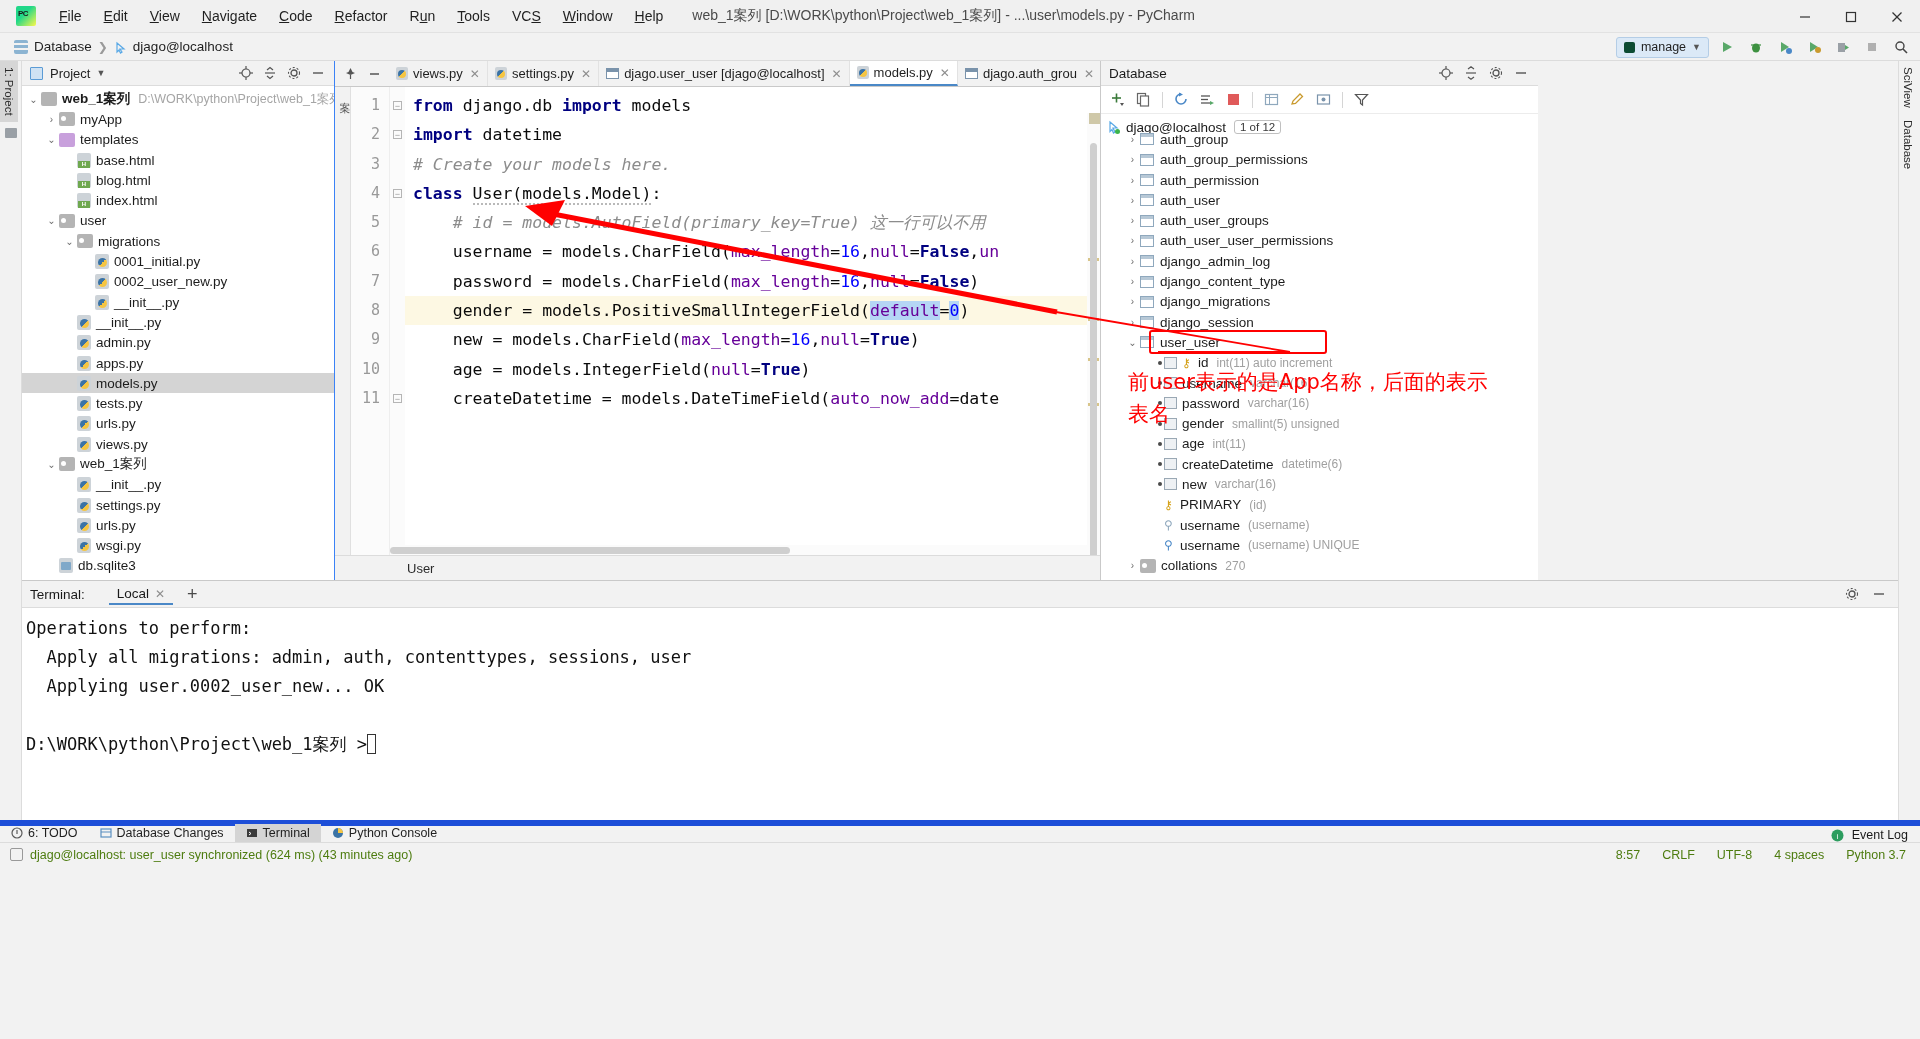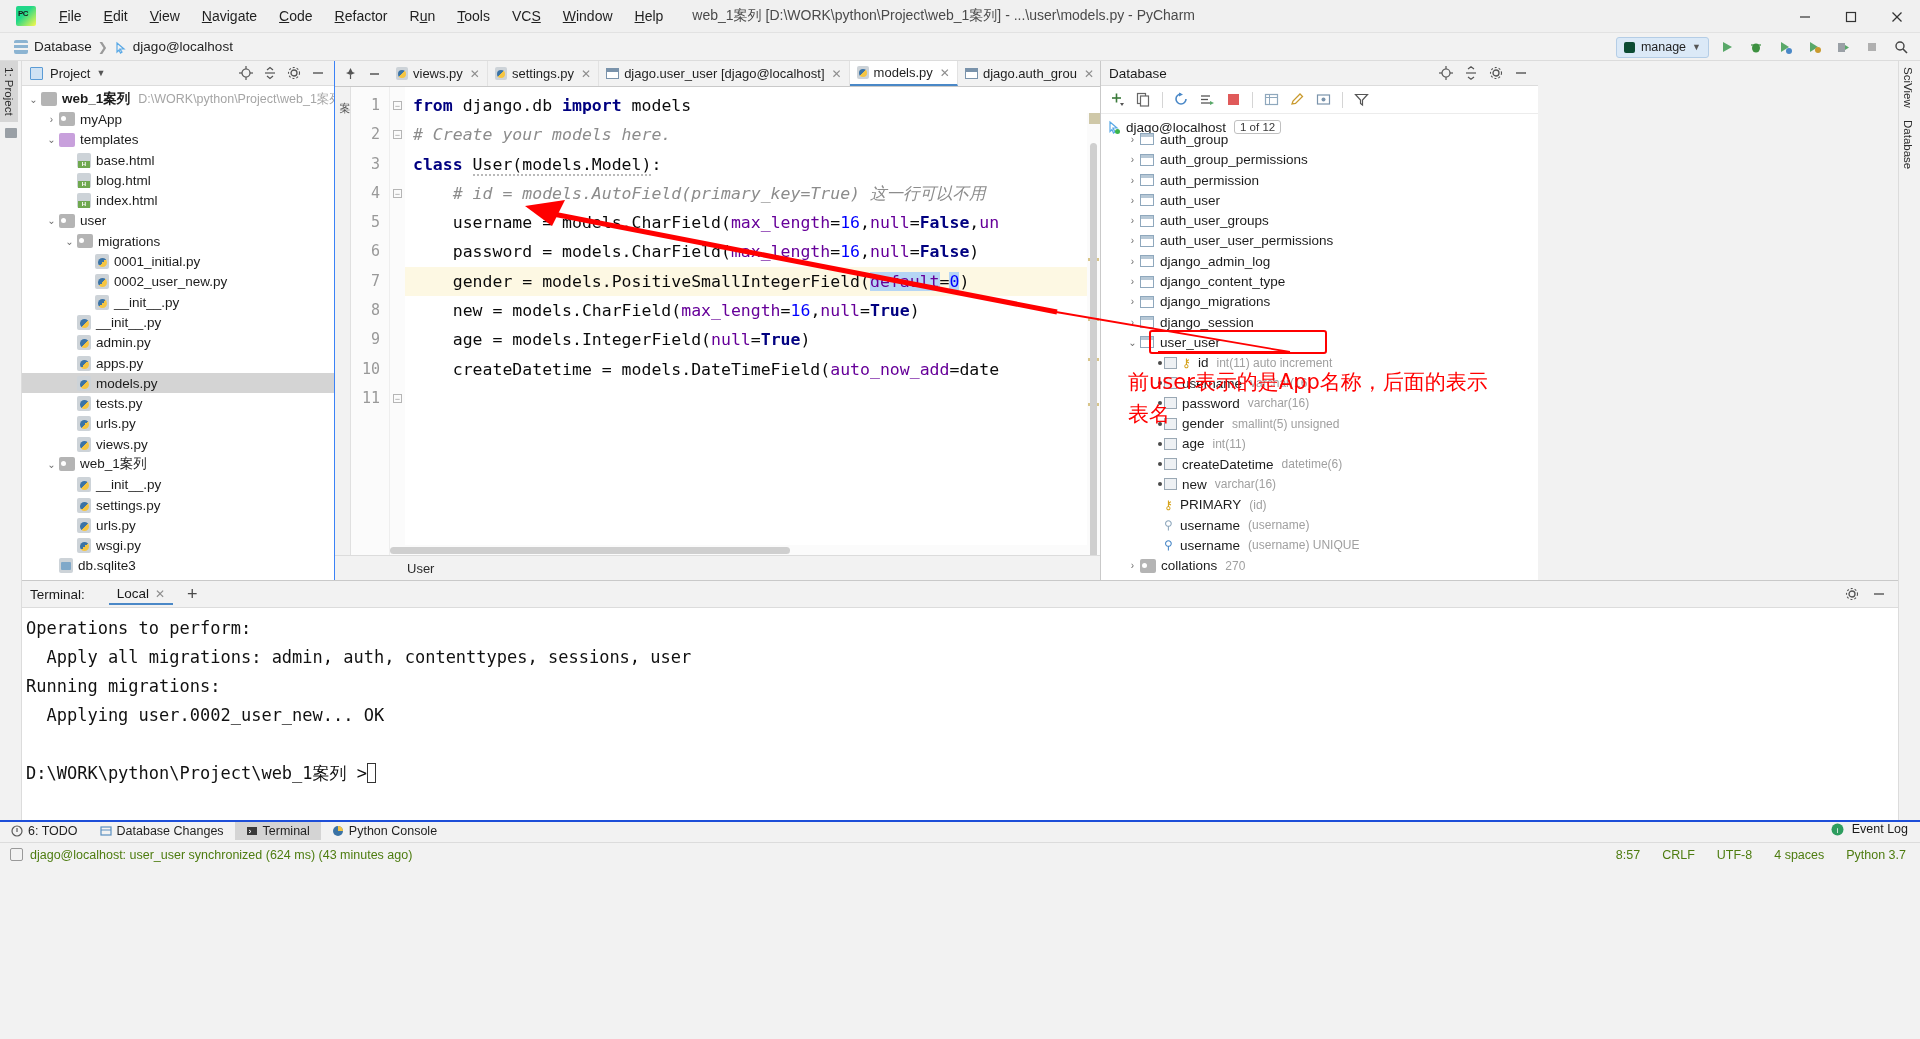--- a/index.html
+++ b/index.html
@@ -274,21 +274,21 @@
   .term-head .hactions { margin-left:auto; display:flex; gap:5px; padding-right:8px; }
   .term-body {
     padding:6px 4px 0 4px; font-family:"DejaVu Sans Mono", monospace;
     font-size:17px; color:#111; line-height:29px;
   }
   .cursor { display:inline-block; width:9px; height:20px; border:1px solid #333; vertical-align:-4px; }
 
   
   .bottombar {
     position:absolute; left:0; top:820px; width:1920px; height:22px;
-    background:#f2f2f2; display:flex; align-items:flex-start; border-top:2px solid #1d4ed8;
+    background:#f2f2f2; display:flex; align-items:flex-end; border-top:6px solid #1d4ed8;
     font-size:12.5px;
   }
   .bb-item { display:flex; align-items:center; gap:5px; padding:2px 11px; color:#1f1f1f; }
   .bb-item.sel { background:#d4d4d4; }
   .bb-right { margin-left:auto; display:flex; align-items:center; gap:8px; padding-right:12px; }
 
   
   .statusbar {
     position:absolute; left:0; top:842px; width:1920px; height:24px;
     background:#f2f2f2; display:flex; align-items:center;
@@ -643,20 +643,21 @@
           <div></div>
           <div></div>
           <div></div>
           <div></div>
           <div></div>
           <div></div>
           <div><span style="display:inline-block;border:1px solid #b5b5b5;width:9px;height:9px;line-height:8px;font-size:9px;">−</span></div>
         </div>
       <div class="codearea">
         <div class="cline"><span class="kw">from</span><span class="plain"> django.db </span><span class="kw">import</span><span class="plain"> models</span></div>
+        <div class="cline"><span class="kw">import</span><span class="plain"> datetime</span></div>
         <div class="cline"><span class="cm"># Create your models here.</span></div>
         <div class="cline"><span class="kw">class</span><span class="plain"> </span><span class="plain squig">User(models.Model)</span><span class="plain">:</span></div>
         <div class="cline"><span class="cm">    # id = models.AutoField(primary_key=True) 这一行可以不用</span></div>
         <div class="cline"><span class="plain">    username = models.CharField(</span><span class="kwarg">max_length</span><span class="plain">=</span><span class="num">16</span><span class="plain">,</span><span class="kwarg">null</span><span class="plain">=</span><span class="kw">False</span><span class="plain">,</span><span class="kwarg">un</span></div>
         <div class="cline"><span class="plain">    password = models.CharField(</span><span class="kwarg">max_length</span><span class="plain">=</span><span class="num">16</span><span class="plain">,</span><span class="kwarg">null</span><span class="plain">=</span><span class="kw">False</span><span class="plain">)</span></div>
         <div class="cline hl"><span class="plain">    gender = models.PositiveSmallIntegerField(</span><span class="kwarg sel-tok">default</span><span class="plain">=</span><span class="num sel-tok">0</span><span class="plain">)</span></div>
         <div class="cline"><span class="plain">    new = models.CharField(</span><span class="kwarg">max_length</span><span class="plain">=</span><span class="num">16</span><span class="plain">,</span><span class="kwarg">null</span><span class="plain">=</span><span class="kw">True</span><span class="plain">)</span></div>
         <div class="cline"><span class="plain">    age = models.IntegerField(</span><span class="kwarg">null</span><span class="plain">=</span><span class="kw">True</span><span class="plain">)</span></div>
         <div class="cline"><span class="plain">    createDatetime = models.DateTimeField(</span><span class="kwarg">auto_now_add</span><span class="plain">=date</span></div>
       </div>
@@ -946,21 +947,20 @@
         <span class="tb-ico">
           <svg width="14" height="14">
               <line x1="2" y1="7" x2="12" y2="7" stroke="#555" stroke-width="1.4"></line>
             </svg>
         </span>
       </span>
     </div>
     <div class="term-body" id="term-body">
         <div style="white-space: pre;">Operations to perform:</div>
         <div style="white-space: pre;">  Apply all migrations: admin, auth, contenttypes, sessions, user</div>
-        <div style="white-space: pre;">Running migrations:</div>
         <div style="white-space: pre;">  Applying user.0002_user_new... OK</div>
         <div style="white-space: pre;">&nbsp;</div>
         <div style="white-space: pre;"><span>D:\WORK\python\Project\web_1案列 &gt;</span><span class="cursor"></span></div>
       </div>
   </div>
 
   <div class="bottombar">
     <div class="bb-item">
       <svg width="12" height="12">
           <circle cx="6" cy="6" r="5" fill="none" stroke="#5a5a5a" stroke-width="1.2"></circle>

